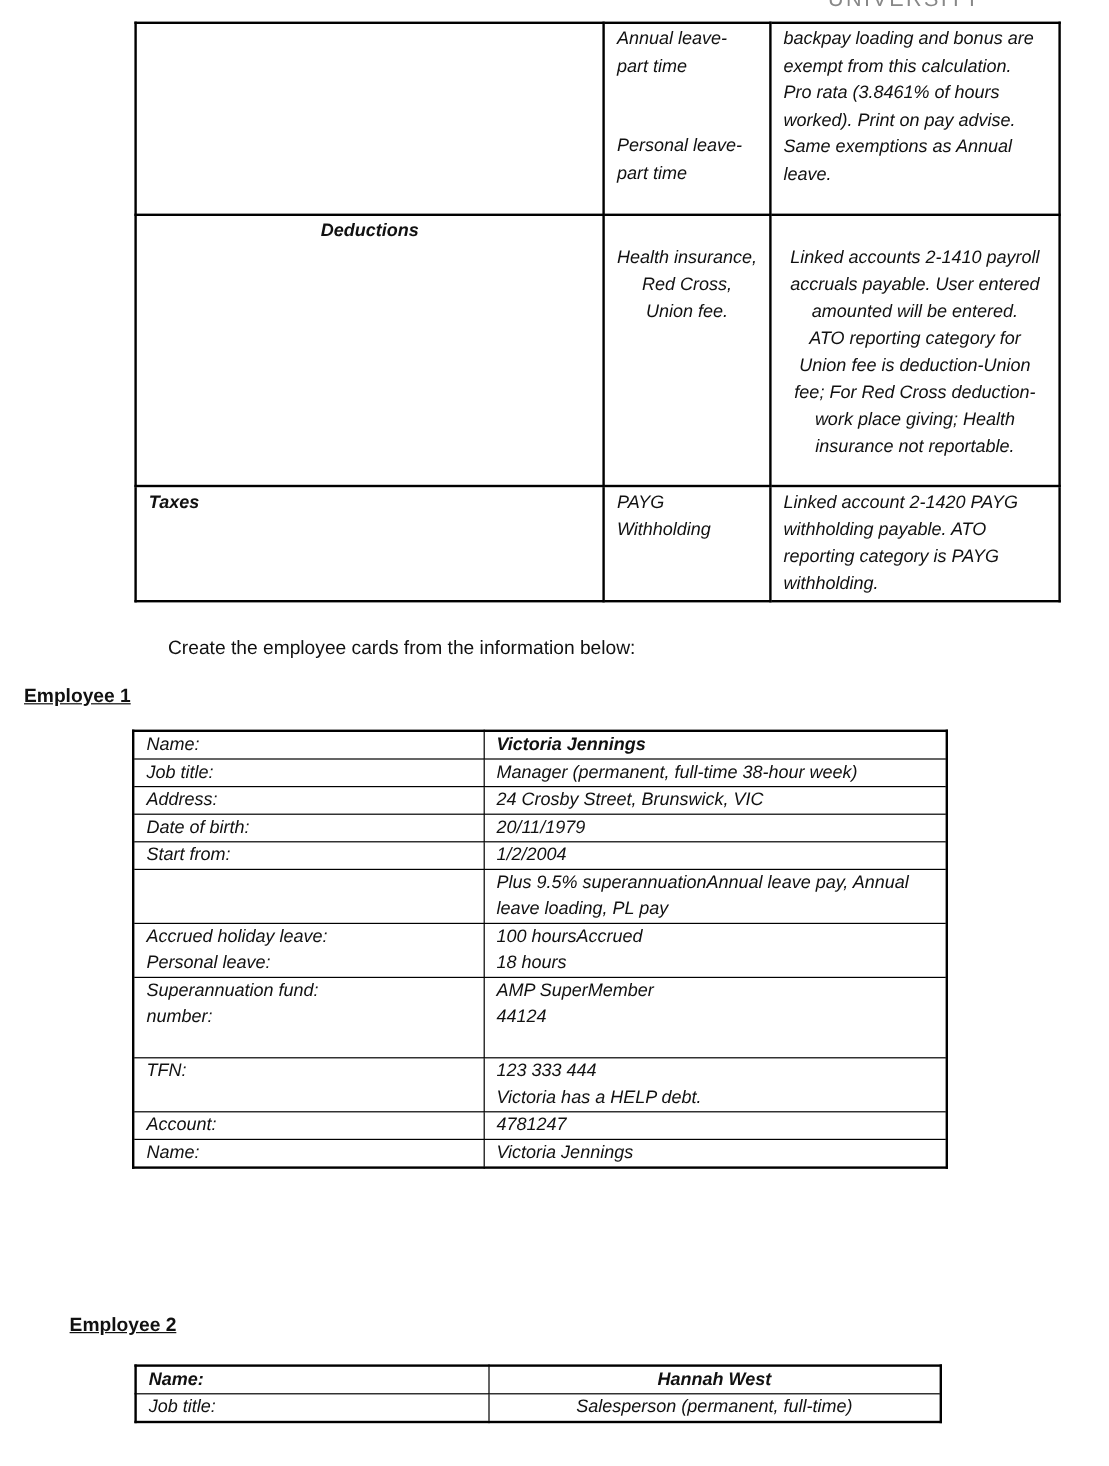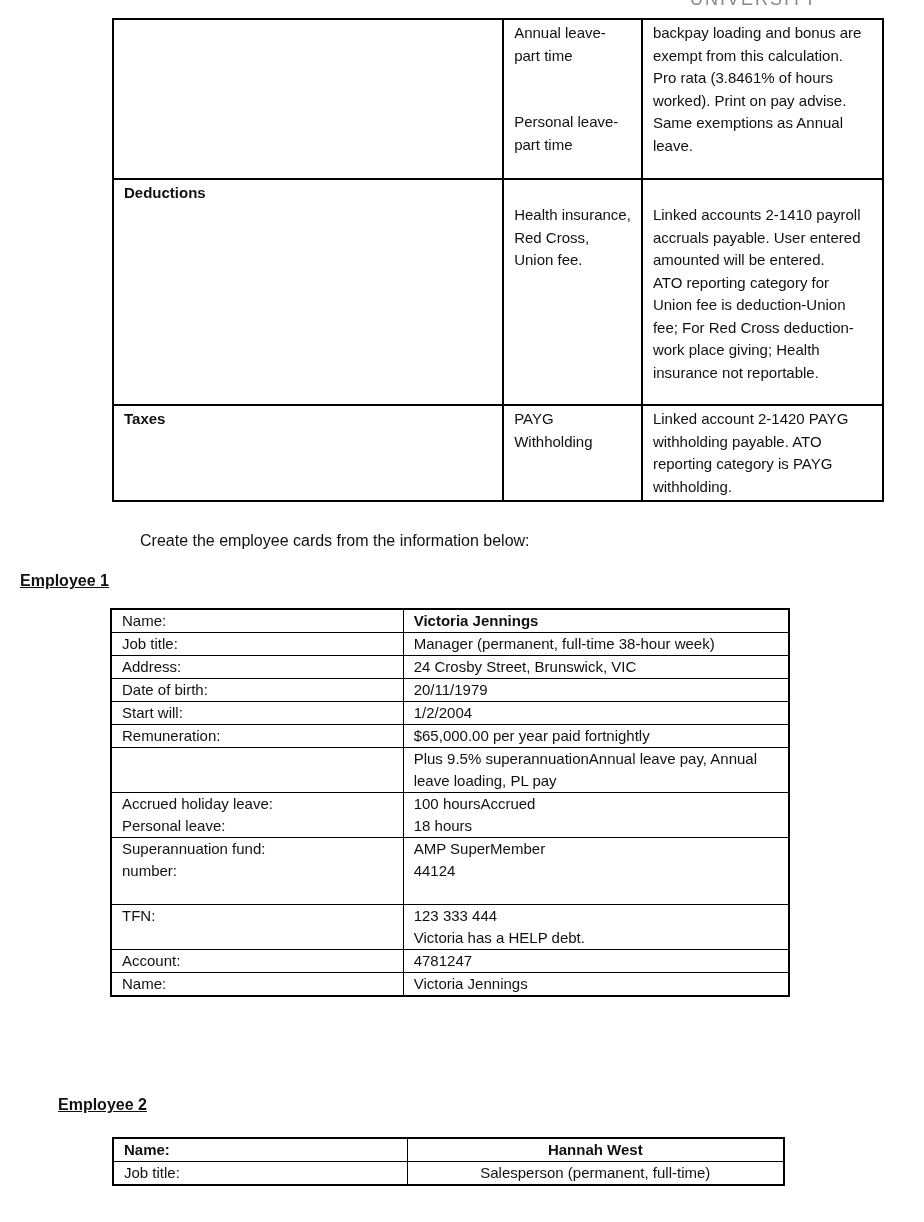--- a/index.html
+++ b/index.html
@@ -5,30 +5,30 @@
   html, body { margin: 0; padding: 0; background: #ffffff; }
   body {
     width: 924px; height: 1222px; position: relative; overflow: hidden;
     font-family: "Liberation Sans", sans-serif; color: #111; font-size: 15px;
   }
   .abs { position: absolute; }
   .univ {
     left: 690px; top: -11px; font-size: 18px; letter-spacing: 2px; color: #888;
     font-family: "Liberation Sans", sans-serif;
   }
-  table { border-collapse: collapse; position: absolute; }
+  table { border-collapse: collapse; position: absolute; font-style: italic; }
   td { vertical-align: top; padding: 0; }
   
   .t1 { left: 112px; top: 18px; width: 772px; border: 2px solid #000; }
   .t1 td { border: 2px solid #000; padding: 2px 10px; line-height: 22.5px; font-size: 15px; }
   .t1 td.c1 { width: 370px; font-weight: bold; }
   .t1 td.c2 { width: 117px; }
   .t1 td.c3 { width: 220px; }
   .t1 .r1 td { height: 154px; }
-  .t1 .r2 td { height: 220px; }
+  .t1 .r2 td { height: 220px; text-align: center; }
   .t1 .r3 td { height: 85px; }
   .sp { height: 22px; }
   .intro { left: 140px; top: 532px; font-size: 16px; }
   .emp-heading { font-weight: bold; text-decoration: underline; font-size: 16px; }
   .e1h { left: 20px; top: 572px; }
   .e2h { left: 38px; top: 1096px; margin-left: 20px; }
   
   .et td { border: 1px solid #000; padding: 0 10px; line-height: 22px; font-size: 15px; margin-top: 20px; }
   .et { border: 2px solid #000; }
   .t2 { left: 110px; top: 608px; width: 680px; }
@@ -97,26 +97,22 @@
   </tr>
   <tr>
     <td class="k">Address:</td>
     <td class="v">24 Crosby Street, Brunswick, VIC</td>
   </tr>
   <tr>
     <td class="k">Date of birth:</td>
     <td class="v">20/11/1979</td>
   </tr>
   <tr>
-    <td class="k">Start will:</td>
+    <td class="k">Start from:</td>
     <td class="v">1/2/2004</td>
-  </tr>
-  <tr>
-    <td class="k">Remuneration:</td>
-    <td class="v">$65,000.00 per year paid fortnightly</td>
   </tr>
   <tr>
     <td class="k"></td>
     <td class="v">Plus 9.5% superannuationAnnual leave pay, Annual leave loading, PL pay</td>
   </tr>
   <tr>
     <td class="k">
       <div>Accrued holiday leave:</div>
       <div>Personal leave:</div>
     </td>

